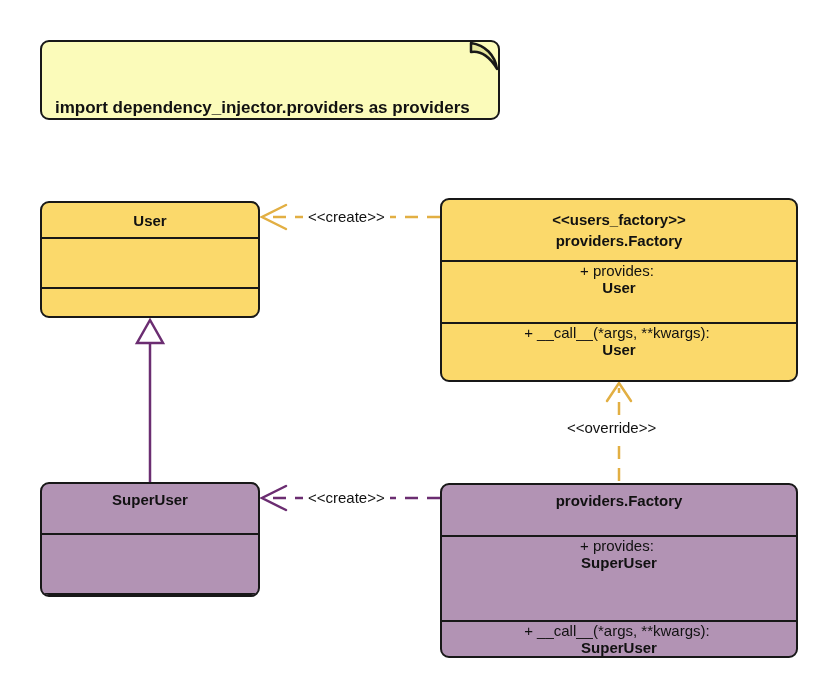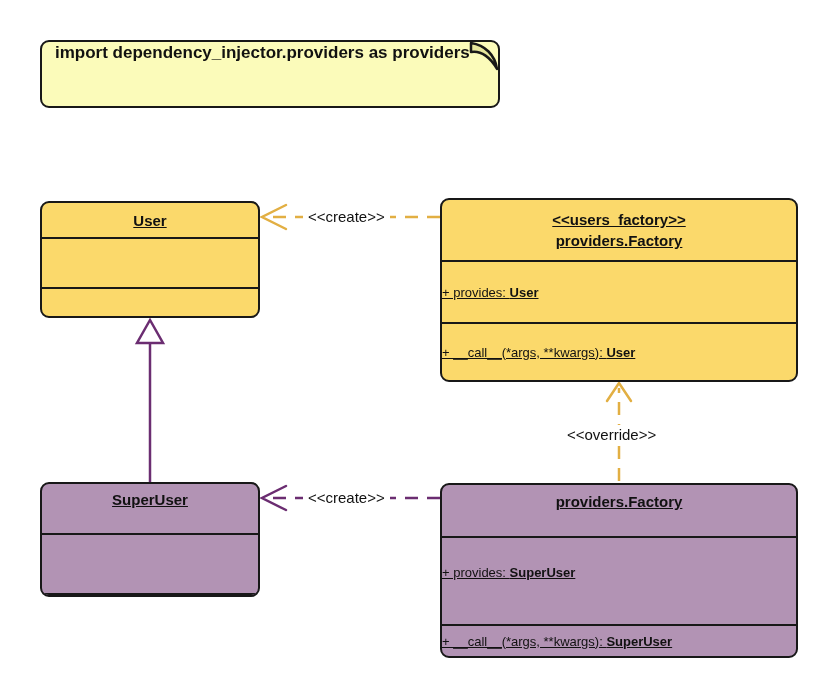--- a/index.html
+++ b/index.html
@@ -14,50 +14,49 @@
     --background:#FFFFFF;
   }
   *{margin:0;padding:0;box-sizing:border-box;}
   html,body{background:var(--background);}
   body{font-family:"Liberation Sans","DejaVu Sans",sans-serif;color:var(--text);}
   #canvas{position:relative;width:840px;height:700px;background:var(--background);overflow:hidden;}
   #edges{position:absolute;left:0;top:0;width:840px;height:700px;pointer-events:none;}
 
   
   .note{
-    position:absolute;left:40px;top:40px;width:460px;height:68px;
+    position:absolute;left:40px;top:40px;width:460px;height:80px;
     background:var(--note-fill);
     border:2px solid var(--border);
     border-radius:9px;
-    display:flex;align-items:flex-start;
-    padding:1px 30px 0 13px;
+    display:flex;align-items:flex-end;
+    padding:16px 30px 0 13px;
   }
   .note-text{font-size:17px;font-weight:bold;white-space:nowrap;}
   .note-fold{position:absolute;top:-2px;right:-2px;width:32px;height:32px;}
   .note-fold path{fill:var(--note-fold);stroke:var(--border);stroke-width:2.5;stroke-linejoin:round;}
 
   
   .uml-class{
     position:absolute;
     border:2px solid var(--border);
     border-radius:9px;
     display:flex;flex-direction:column;
     overflow:hidden;
-    text-decoration:underline;
   }
   .uml-class.yellow{background:var(--yellow-fill);}
   .uml-class.purple{background:var(--purple-fill);gap:18px;}
   .uml-title{
     display:flex;flex-direction:column;align-items:center;justify-content:center;
     font-weight:bold;font-size:15px;line-height:21px;text-align:center;
   }
   .uml-comp{border-top:2px solid var(--border);}
   .uml-row{
     display:flex;align-items:center;height:100%;
-    padding-left:0;font-size:13px;white-space:pre;
+    padding-left:0;font-size:15px;white-space:pre;flex-direction:column;
   }
   .uml-row .type{font-weight:bold;}
 
   
   .dash-y{stroke:var(--yellow-line);stroke-width:2.5;stroke-dasharray:13 9;fill:none;}
   .dash-p{stroke:var(--purple-line);stroke-width:2.5;stroke-dasharray:13 9;fill:none;}
   .solid-p{stroke:var(--purple-line);stroke-width:2.5;fill:none;}
   .open-y{stroke:var(--yellow-line);stroke-width:2.5;fill:none;stroke-linecap:round;}
   .open-p{stroke:var(--purple-line);stroke-width:2.5;fill:none;stroke-linecap:round;}
   .tri-p{fill:#ffffff;stroke:var(--purple-line);stroke-width:2.5;stroke-linejoin:miter;}
@@ -136,15 +135,15 @@
     </div>
     <div class="uml-comp" style="flex:1;">
       <div class="uml-row">
         <span class="plain">+ __call__(*args, **kwargs): </span><span class="type">SuperUser</span>
       </div>
     </div>
   </div>
 
   <div class="edge-label" style="left:303px;top:207px;">&lt;&lt;create&gt;&gt;</div>
   <div class="edge-label" style="left:303px;top:488px;">&lt;&lt;create&gt;&gt;</div>
-  <div class="edge-label" style="left:562px;top:418px;margin-top:7px;">&lt;&lt;override&gt;&gt;</div>
+  <div class="edge-label" style="left:562px;top:418px;">&lt;&lt;override&gt;&gt;</div>
 
 </div>
 
 </body></html>

